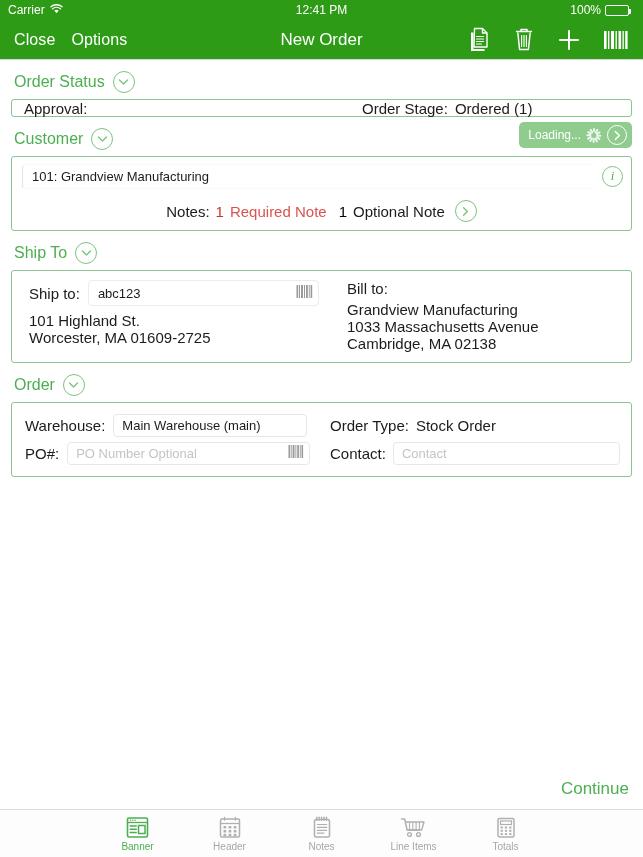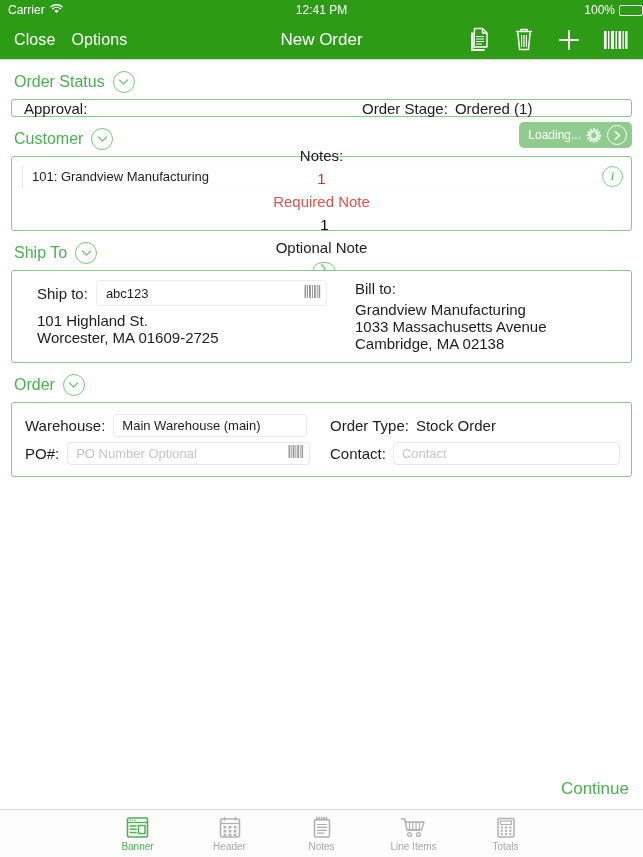--- a/index.html
+++ b/index.html
@@ -37,21 +37,21 @@
     position: absolute;
     left: 0; right: 0;
     text-align: center;
     font-size: 12px;
     font-weight: normal;
     color: #ffffff;
     pointer-events: none;
   }
   .status-right {
     position: absolute;
-    right: 0;
+    right: 14px;
     display: flex;
     align-items: center;
     gap: 4px;
     font-size: 12px;
   }
   .battery {
     width: 24px;
     height: 11px;
     border: 1px solid #ffffff;
     border-radius: 2px;
@@ -260,40 +260,39 @@
     cursor: pointer;
     box-sizing: border-box;
   }
   .notes-row {
     display: flex;
     align-items: center;
     justify-content: center;
     gap: 6px;
     height: 32px;
     padding-bottom: 3px;
-    flex-direction: column;
   }
   .note-num { font-size: 15px; }
   .note-req-num { color: #c0392b; }
   .note-req { color: #d9534f; font-size: 15px; }
   .note-opt { color: #1c1c1c; font-size: 15px; }
   .notes-arrow {
     width: 22px; height: 22px;
     border: 1.3px solid #7cc47f;
     border-radius: 50%;
     display: flex; align-items: center; justify-content: center;
     margin-left: 4px;
     cursor: pointer;
     box-sizing: border-box;
   }
 
   
   .shipto-panel {
     display: flex;
-    padding: 9px 0 10px 12px;
+    padding: 9px 0 10px 4px;
     min-height: 78px;
   }
   .shipto-left {
     width: 325px;
     padding-left: 13px;
     box-sizing: border-box;
   }
   .shipto-right {
     flex: 1;
     padding-left: 6px;

